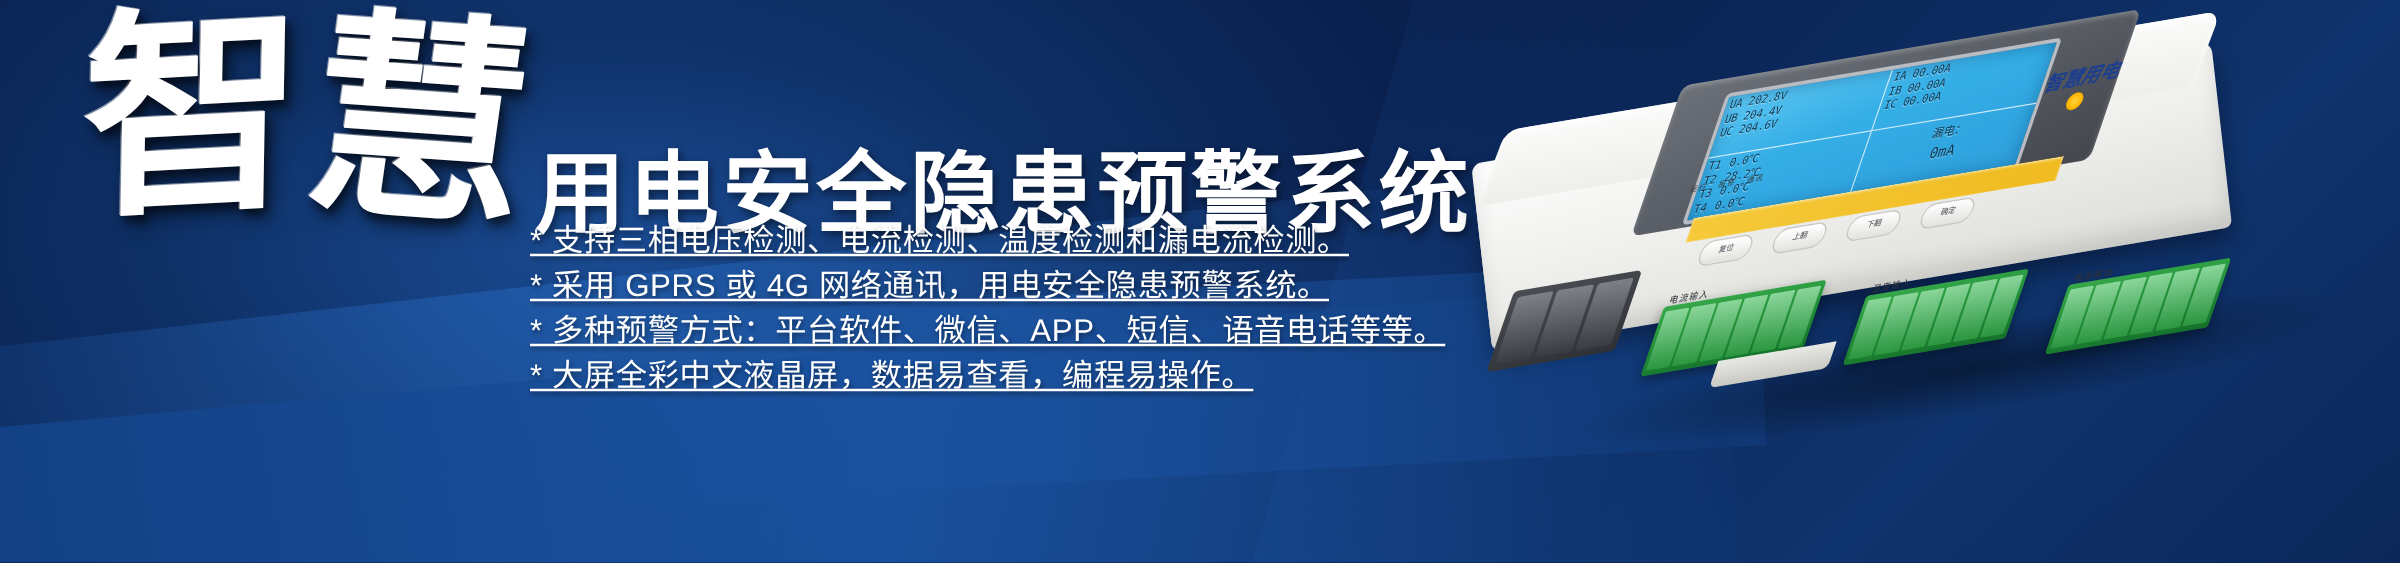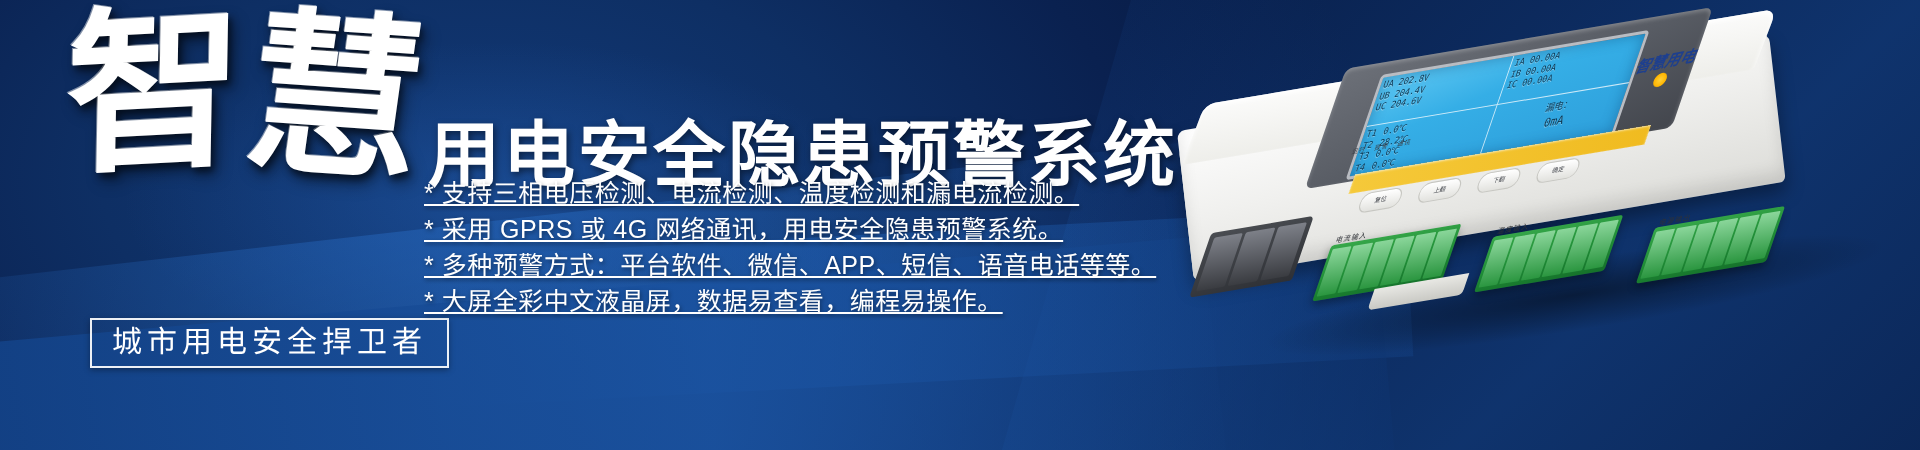--- a/index.html
+++ b/index.html
@@ -225,21 +225,20 @@
 <div class="banner">
 
   <div class="glow"></div>
   <div class="sweep-c"></div>
   <div class="sweep-d"></div>
   <div class="sweep-a"></div>
   <div class="sweep-b"></div>
 
   <div class="calli"><span class="c1">智</span><span class="c2">慧</span></div>
 
-  <div class="badge">城市用电安全捍卫者</div>
 
   <div class="headline">用电安全隐患预警系统</div>
 
   <div class="bullets">
     <div>* 支持三相电压检测、电流检测、温度检测和漏电流检测。</div>
     <div>* 采用 GPRS 或 4G 网络通讯，用电安全隐患预警系统。</div>
     <div>* 多种预警方式：平台软件、微信、APP、短信、语音电话等等。</div>
     <div>* 大屏全彩中文液晶屏，数据易查看，编程易操作。</div>
   </div>
 

